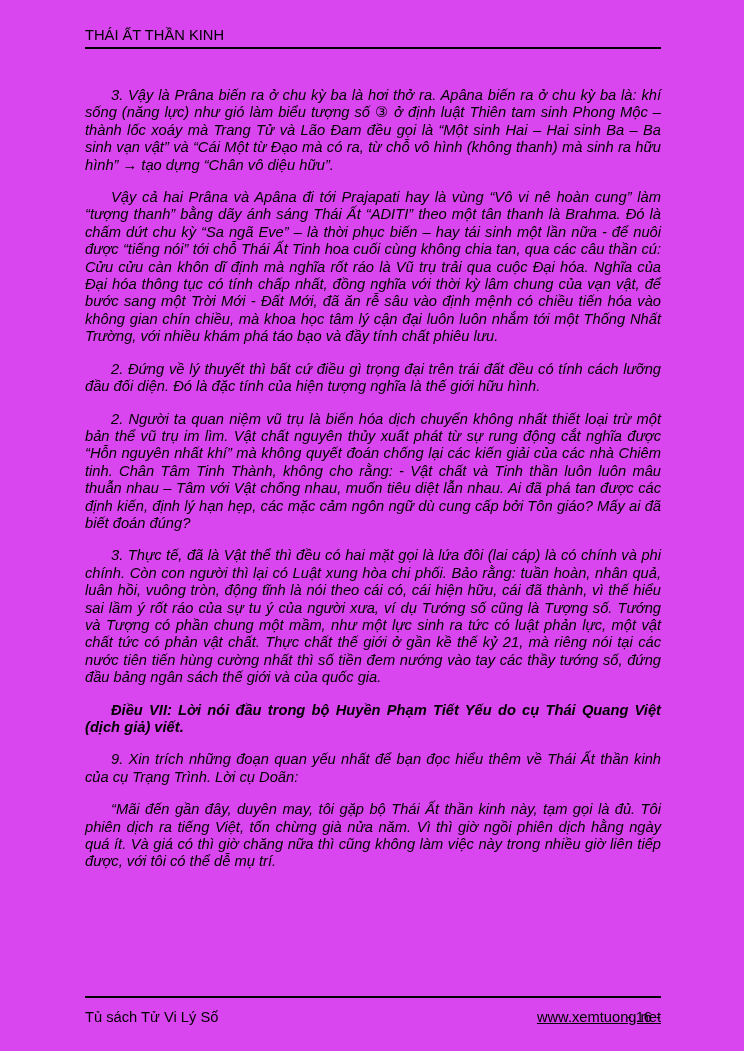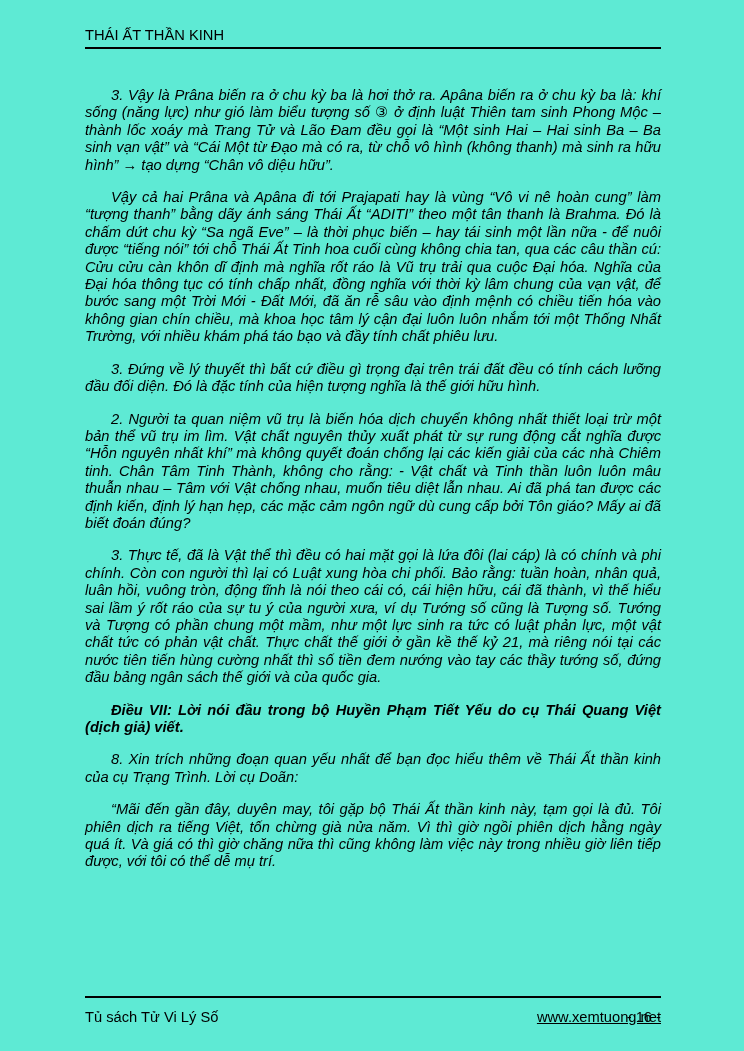--- a/index.html
+++ b/index.html
@@ -4,21 +4,21 @@
 <style>
   html, body {
     margin: 0;
     padding: 0;
     background: #ffffff;
   }
   .page {
     position: relative;
     width: 744px;
     height: 1051px;
-    background: #5eead4;
+    background: #d946ef;
     color: #000000;
     font-family: "Liberation Sans", "DejaVu Sans", sans-serif;
     overflow: hidden;
     box-sizing: border-box;
   }
   .content {
     position: absolute;
     left: 85px;
     width: 576px;
     top: 0;
@@ -88,25 +88,25 @@
 <div class="page">
 
   <div class="content">
     <header class="page-header">
       <span>THÁI ẤT THẦN KINH</span>
     </header>
 
     <main class="page-body">
       <p>3. Vậy là Prâna biến ra ở chu kỳ ba là hơi thở ra. Apâna biến ra ở chu kỳ ba là: khí sống (năng lực) như gió làm biểu tượng số ③ ở định luật Thiên tam sinh Phong Mộc – thành lốc xoáy mà Trang Tử và Lão Đam đều gọi là “Một sinh Hai – Hai sinh Ba – Ba sinh vạn vật” và “Cái Một từ Đạo mà có ra, từ chỗ vô hình (không thanh) mà sinh ra hữu hình” → tạo dựng “Chân vô diệu hữu”.</p>
       <p>Vậy cả hai Prâna và Apâna đi tới Prajapati hay là vùng “Vô vi nê hoàn cung” làm “tượng thanh” bằng dãy ánh sáng Thái Ất “ADITI” theo một tân thanh là Brahma. Đó là chấm dứt chu kỳ “Sa ngã Eve” – là thời phục biến – hay tái sinh một lần nữa - để nuôi được “tiếng nói” tới chỗ Thái Ất Tinh hoa cuối cùng không chia tan, qua các câu thần cú: Cửu cửu càn khôn dĩ định mà nghĩa rốt ráo là Vũ trụ trải qua cuộc Đại hóa. Nghĩa của Đại hóa thông tục có tính chấp nhất, đồng nghĩa với thời kỳ lâm chung của vạn vật, để bước sang một Trời Mới - Đất Mới, đã ăn rễ sâu vào định mệnh có chiều tiến hóa vào không gian chín chiều, mà khoa học tâm lý cận đại luôn luôn nhắm tới một Thống Nhất Trường, với nhiều khám phá táo bạo và đầy tính chất phiêu lưu.</p>
-      <p>3. Đứng về lý thuyết thì bất cứ điều gì trọng đại trên trái đất đều có tính cách lưỡng đầu đối diện. Đó là đặc tính của hiện tượng nghĩa là thế giới hữu hình.</p>
+      <p>2. Đứng về lý thuyết thì bất cứ điều gì trọng đại trên trái đất đều có tính cách lưỡng đầu đối diện. Đó là đặc tính của hiện tượng nghĩa là thế giới hữu hình.</p>
       <p>2. Người ta quan niệm vũ trụ là biến hóa dịch chuyển không nhất thiết loại trừ một bản thể vũ trụ im lìm. Vật chất nguyên thủy xuất phát từ sự rung động cắt nghĩa được “Hỗn nguyên nhất khí” mà không quyết đoán chống lại các kiến giải của các nhà Chiêm tinh. Chân Tâm Tinh Thành, không cho rằng: - Vật chất và Tinh thần luôn luôn mâu thuẫn nhau – Tâm với Vật chống nhau, muốn tiêu diệt lẫn nhau. Ai đã phá tan được các định kiến, định lý hạn hẹp, các mặc cảm ngôn ngữ dù cung cấp bởi Tôn giáo? Mấy ai đã biết đoán đúng?</p>
       <p>3. Thực tế, đã là Vật thể thì đều có hai mặt gọi là lứa đôi (lai cáp) là có chính và phi chính. Còn con người thì lại có Luật xung hòa chi phối. Bảo rằng: tuần hoàn, nhân quả, luân hồi, vuông tròn, động tĩnh là nói theo cái có, cái hiện hữu, cái đã thành, vì thế hiểu sai lầm ý rốt ráo của sự tu ý của người xưa, ví dụ Tướng số cũng là Tượng số. Tướng và Tượng có phần chung một mầm, như một lực sinh ra tức có luật phản lực, một vật chất tức có phản vật chất. Thực chất thế giới ở gần kề thế kỷ 21, mà riêng nói tại các nước tiên tiến hùng cường nhất thì số tiền đem nướng vào tay các thầy tướng số, đứng đầu bảng ngân sách thế giới và của quốc gia.</p>
       <h2>Điều VII: Lời nói đầu trong bộ Huyền Phạm Tiết Yếu do cụ Thái Quang Việt (dịch giả) viết.</h2>
-      <p>8. Xin trích những đoạn quan yếu nhất để bạn đọc hiểu thêm về Thái Ất thần kinh của cụ Trạng Trình. Lời cụ Doãn:</p>
+      <p>9. Xin trích những đoạn quan yếu nhất để bạn đọc hiểu thêm về Thái Ất thần kinh của cụ Trạng Trình. Lời cụ Doãn:</p>
       <p>“Mãi đến gần đây, duyên may, tôi gặp bộ Thái Ất thần kinh này, tạm gọi là đủ. Tôi phiên dịch ra tiếng Việt, tốn chừng già nửa năm. Vì thì giờ ngồi phiên dịch hằng ngày quá ít. Và giá có thì giờ chăng nữa thì cũng không làm việc này trong nhiều giờ liên tiếp được, với tôi có thể dễ mụ trí.</p>
     </main>
   </div>
 
   <footer class="page-footer">
     <div class="footer-row">
       <span class="footer-left">Tủ sách Tử Vi Lý Số</span>
       <span class="footer-center">- 16 -</span>
       <a class="footer-link">www.xemtuong.net</a>
     </div>

